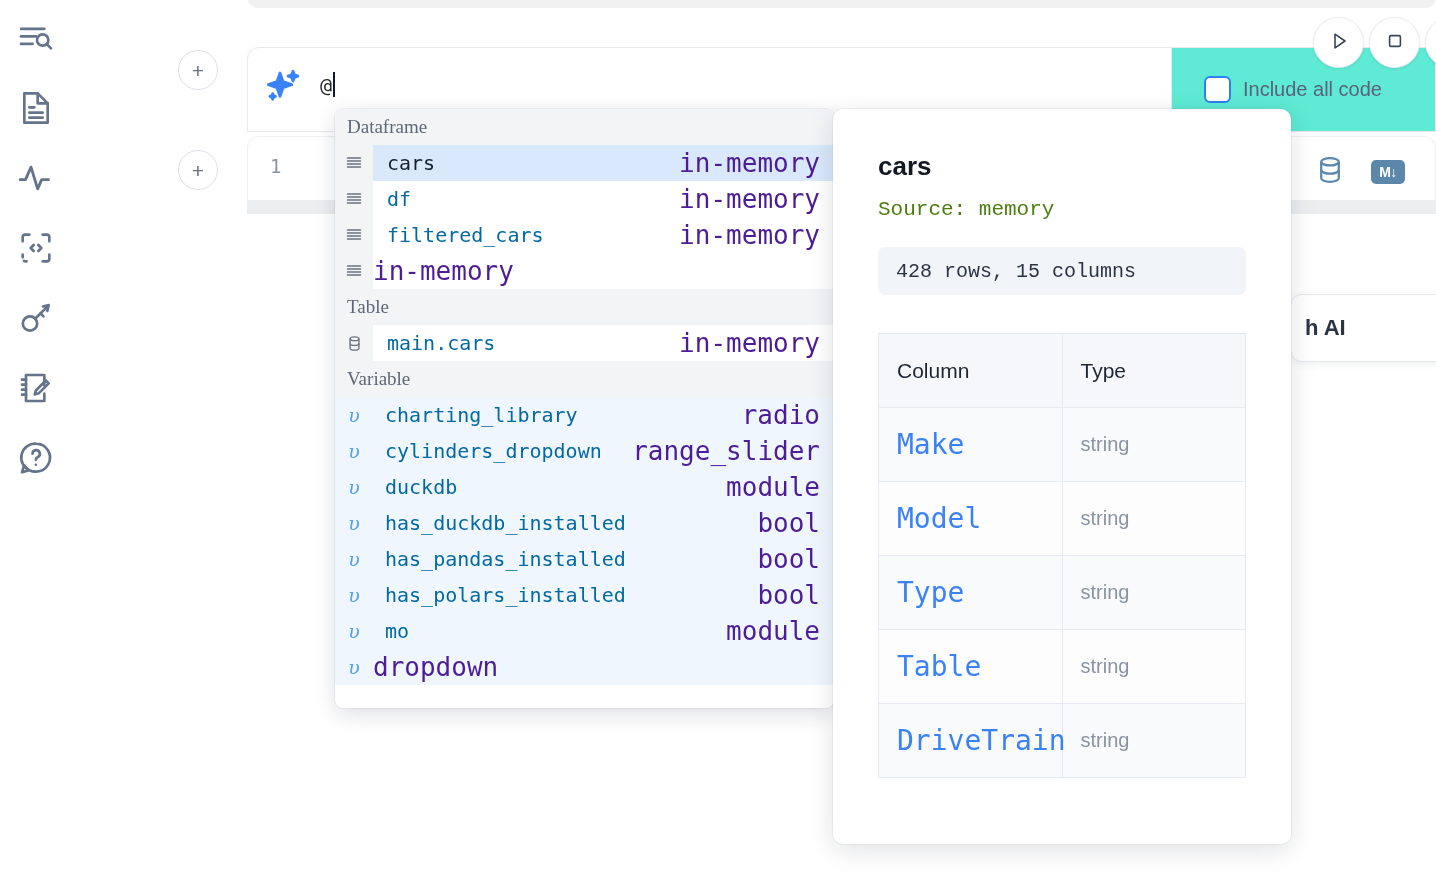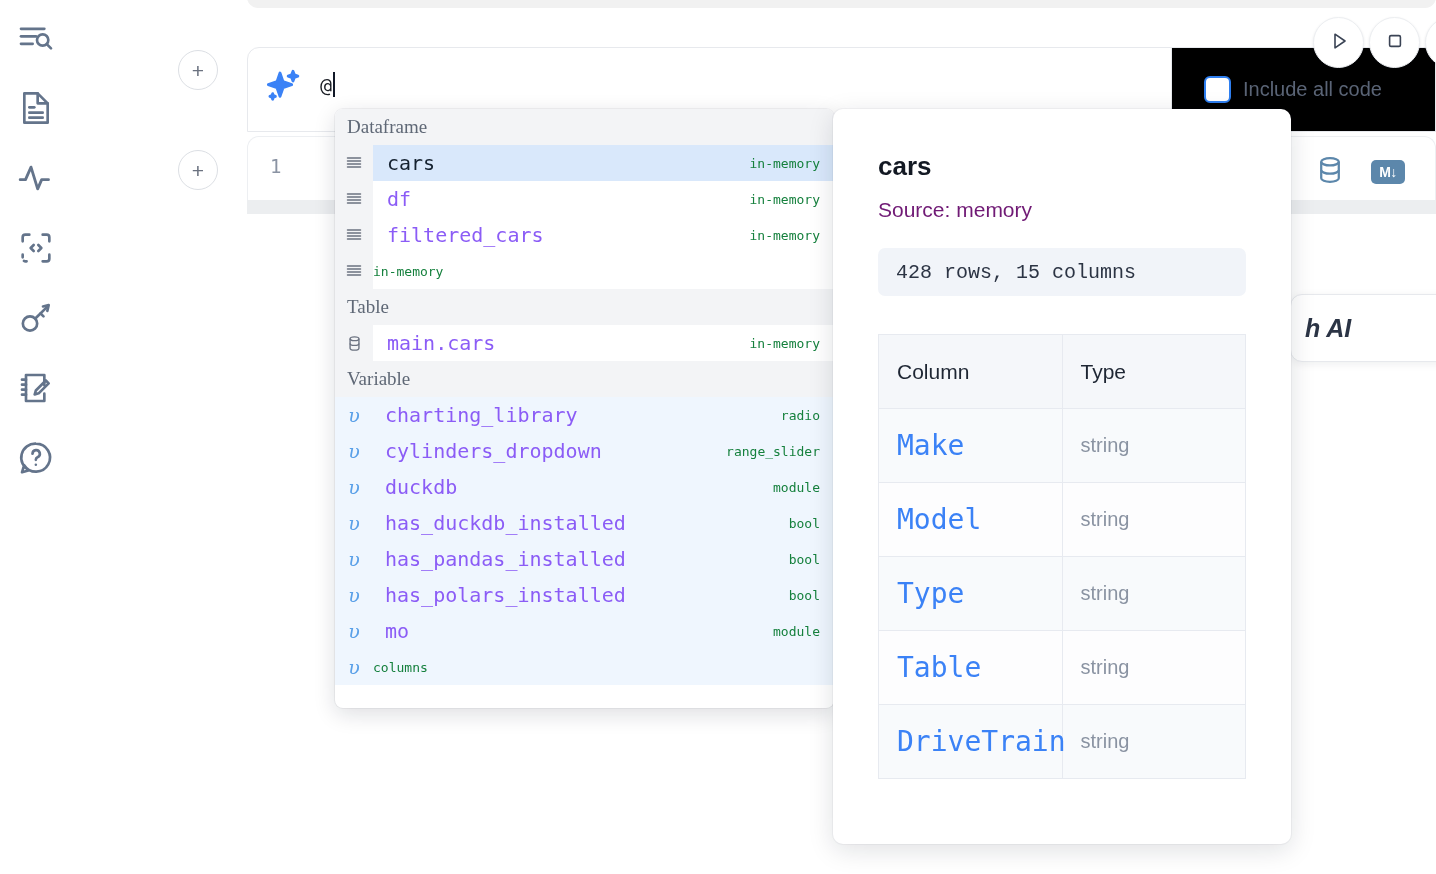--- a/index.html
+++ b/index.html
@@ -68,21 +68,21 @@
   }
   #ai-caret {
     display: inline-block; width: 2px; height: 25px;
     background: #111827; vertical-align: -5px; margin-left: 1px;
   }
 
   
   #prompt-right {
     position: absolute; left: 1172px; top: 47px;
     width: 264px; height: 85px;
-    background: #000000; border: 1px solid #e7e9ed;
+    background: #5eead4; border: 1px solid #e7e9ed;
     border-left: none; border-radius: 0 12px 0 0;
     display: flex; align-items: center;
   }
   #include-all-code {
     display: flex; align-items: center; gap: 12px;
     margin-left: 32px; cursor: pointer;
   }
   #include-checkbox {
     width: 27px; height: 27px; border: 2.2px solid #2f7ff0;
     border-radius: 6px; background: #fff; flex: none;
@@ -134,22 +134,22 @@
 
   
   #ai-card {
     position: absolute; left: 1290px; top: 294px;
     width: 230px; height: 68px;
     background: #fff; border: 1px solid #e7e9ed; border-radius: 12px;
     box-shadow: 0 2px 8px rgba(16,24,40,.07);
     display: flex; align-items: center; padding-left: 14px;
   }
   #ai-card-label {
-    font-size: 25px; color: #2b3445; font-weight: 600;
-    font-family: "Liberation Sans", sans-serif; white-space: nowrap; font-style: italic;
+    font-size: 22px; color: #2b3445; font-weight: 600;
+    font-family: "Liberation Sans", sans-serif; white-space: nowrap;
   }
 
   
   #autocomplete {
     position: absolute; left: 335px; top: 109px;
     width: 499px; height: 599px;
     background: #ffffff;
     border-radius: 8px;
     box-shadow: 0 6px 22px rgba(16,24,40,.14), 0 0 0 1px rgba(16,24,40,.05);
     overflow: hidden;
@@ -171,45 +171,45 @@
     display: flex; align-items: center; justify-content: center;
     background: #f3f4f6; color: #6b7280;
   }
   .ac-row.var-row .ac-icon {
     background: #eff6fe; color: #5aa0e8;
     font-family: "DejaVu Serif", serif; font-style: italic; font-size: 19px;
   }
   .ac-name {
     flex: 1; padding-left: 14px;
     font-family: "DejaVu Sans Mono", monospace;
-    font-size: 20px; color: #8b5cf6; white-space: nowrap; overflow: hidden;
+    font-size: 20px; color: #0369a1; white-space: nowrap; overflow: hidden;
   }
   .ac-row.selected .ac-name { color: #14212f; }
   .ac-type {
     padding-right: 14px;
     font-family: "DejaVu Sans Mono", monospace;
-    font-size: 13px; color: #15803d; white-space: nowrap;
+    font-size: 26px; color: #4c1d95; white-space: nowrap;
   }
   .ac-row.var-row .ac-name { padding-left: 12px; }
 
   
   #preview-panel {
     position: absolute; left: 833px; top: 109px;
     width: 458px; height: 735px;
     background: #ffffff; border-radius: 10px;
     box-shadow: 0 6px 26px rgba(16,24,40,.13), 0 0 0 1px rgba(16,24,40,.04);
     padding: 42px 45px 0 45px; overflow: hidden;
   }
   #preview-title {
     font-size: 26px; font-weight: bold; color: #131923;
     font-family: "Liberation Sans", sans-serif;
   }
   #preview-source {
-    margin-top: 16px; font-size: 21px; color: #701a75;
-    font-family: Liberation Sans, sans-serif;
+    margin-top: 16px; font-size: 21px; color: #4d7c0f;
+    font-family: Liberation Mono, monospace;
   }
   #preview-shape {
     margin-top: 26px; height: 48px; background: #f1f4f9; border-radius: 7px;
     display: flex; align-items: center; padding-left: 18px;
     font-size: 20px; color: #2c3444;
     font-family: Liberation Mono, monospace;
   }
   #schema-table {
     margin-top: 38px; width: 100%; border-collapse: collapse;
     table-layout: fixed;
@@ -475,21 +475,21 @@
         <span class="ac-name">has_polars_installed</span>
         <span class="ac-type">bool</span>
       </div>
       <div class="ac-row var-row">
         <span class="ac-icon">υ</span>
         <span class="ac-name">mo</span>
         <span class="ac-type">module</span>
       </div>
       <div class="ac-row var-row">
         <span class="ac-icon">υ</span>
-        <span class="ac-type">columns</span>
+        <span class="ac-type">dropdown</span>
       </div>
     </div>
 
   <div id="preview-panel">
     <div id="preview-title">cars</div>
     <div id="preview-source">Source: memory</div>
     <div id="preview-shape">428 rows, 15 columns</div>
     <table id="schema-table">
       <thead>
         <tr>

